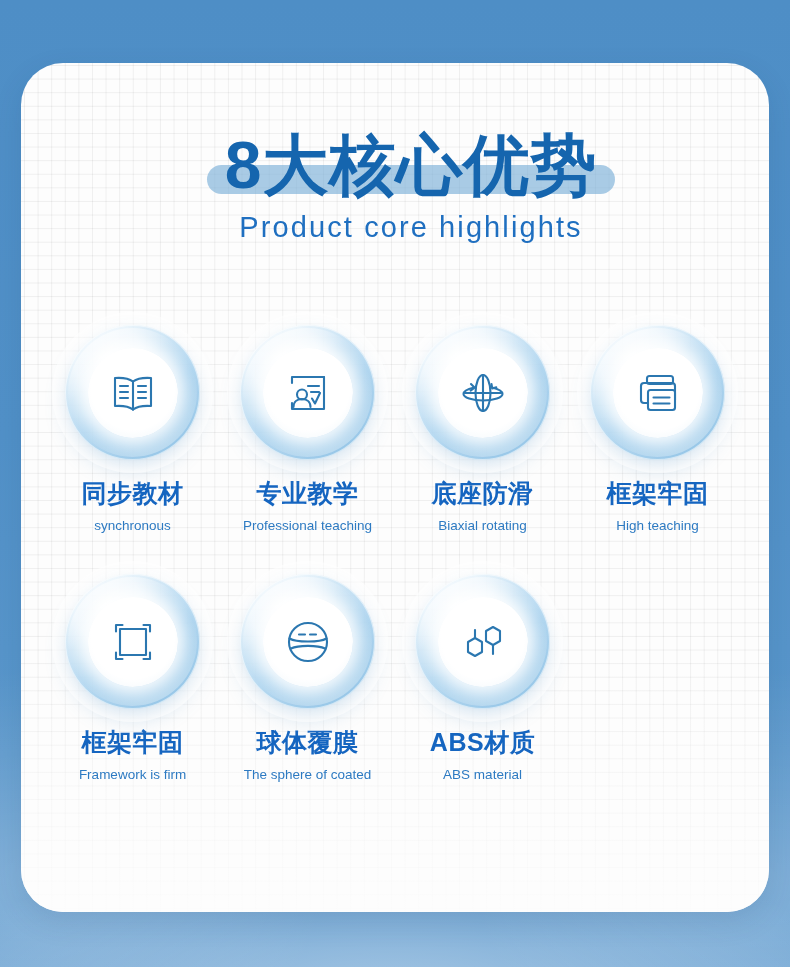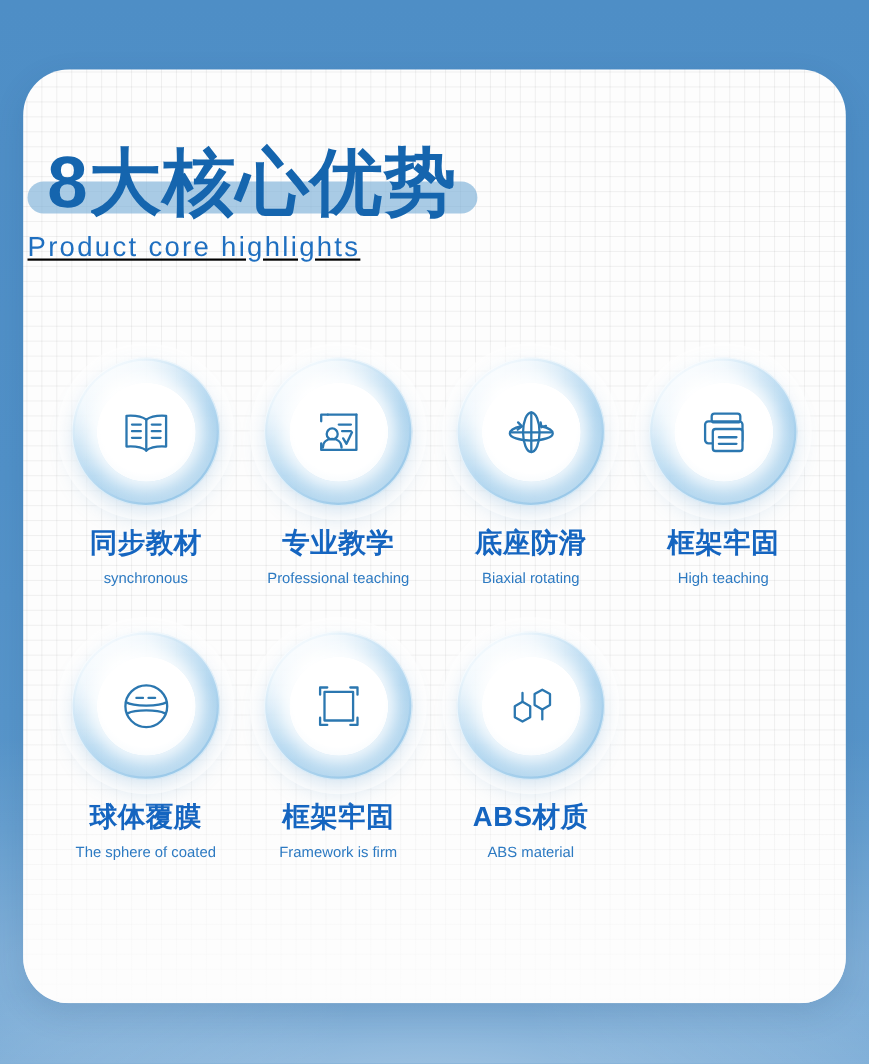--- a/index.html
+++ b/index.html
@@ -56,25 +56,24 @@
   .card-inner {
     position: relative;
     z-index: 3;
     width: 100%;
     height: 100%;
   }
 
   
   .heading {
     position: absolute;
-    left: 4px;
+    left: 16px;
     top: 68px;
     width: 100%;
-    text-align: left;
-    text-decoration: underline;
+    text-align: center;
   }
   .title-wrap {
     position: relative;
     display: inline-block;
     padding: 0 18px;
   }
   .title-bar {
     position: absolute;
     left: 0;
     right: 0;
@@ -90,21 +89,21 @@
     font-family: "Liberation Sans", "DejaVu Sans", sans-serif;
     font-size: 66px;
     font-weight: bold;
     line-height: 1.04;
     color: #1565ae;
     letter-spacing: 1px;
     white-space: nowrap;
   }
   .subtitle {
     margin-top: 11px;
-    font-size: 25px;
+    font-size: 29px;
     font-weight: normal;
     letter-spacing: 2.1px;
     color: #1f6fc0;
     white-space: nowrap;
   }
 
   
   .features {
     position: absolute;
     left: 24px;
@@ -292,51 +291,51 @@
           </div>
           <div class="label-cn">框架牢固</div>
           <div class="label-en">High teaching</div>
         </div>
 
         <div class="feature">
           <div class="badge">
             <div class="badge-core">
               <svg viewBox="0 0 56 56">
                 <g class="ico">
+                  <rect x="15" y="15" width="26" height="26"></rect>
+                  <path d="M11 17.5 L11 11 L17.5 11"></path>
+                  <path d="M38.5 11 L45 11 L45 17.5"></path>
+                  <path d="M45 38.5 L45 45 L38.5 45"></path>
+                  <path d="M17.5 45 L11 45 L11 38.5"></path>
+                </g>
+              </svg>
+            </div>
+          </div>
+          <div class="label-cn">框架牢固</div>
+          <div class="label-en">Framework is firm</div>
+        </div>
+
+        <div class="feature">
+          <div class="badge">
+            <div class="badge-core">
+              <svg viewBox="0 0 56 56">
+                <g class="ico">
                   <circle cx="28" cy="28" r="19"></circle>
                   <path d="M9.6 24.5 C16 28.5 40 28.5 46.4 24.5"></path>
                   <path d="M11 34.5 C18 31 38 31 45 34.5"></path>
                   <line x1="19" y1="20.5" x2="25" y2="20.5"></line>
                   <line x1="30" y1="20.5" x2="36" y2="20.5"></line>
                 </g>
               </svg>
             </div>
           </div>
           <div class="label-cn">球体覆膜</div>
           <div class="label-en">The sphere of coated</div>
         </div>
 
-        <div class="feature">
-          <div class="badge">
-            <div class="badge-core">
-              <svg viewBox="0 0 56 56">
-                <g class="ico">
-                  <rect x="15" y="15" width="26" height="26"></rect>
-                  <path d="M11 17.5 L11 11 L17.5 11"></path>
-                  <path d="M38.5 11 L45 11 L45 17.5"></path>
-                  <path d="M45 38.5 L45 45 L38.5 45"></path>
-                  <path d="M17.5 45 L11 45 L11 38.5"></path>
-                </g>
-              </svg>
-            </div>
-          </div>
-          <div class="label-cn">框架牢固</div>
-          <div class="label-en">Framework is firm</div>
-        </div>
-
 
         <div class="feature">
           <div class="badge">
             <div class="badge-core">
               <svg viewBox="0 0 56 56">
                 <g class="ico" stroke-width="2.4">
                   <polygon points="20,24 27,28 27,38 20,42 13,38 13,28"></polygon>
                   <polygon points="38,13 45,17 45,27 38,31 31,27 31,17"></polygon>
                   <line x1="20" y1="24" x2="20" y2="16"></line>
                   <line x1="38" y1="31" x2="38" y2="40"></line>

